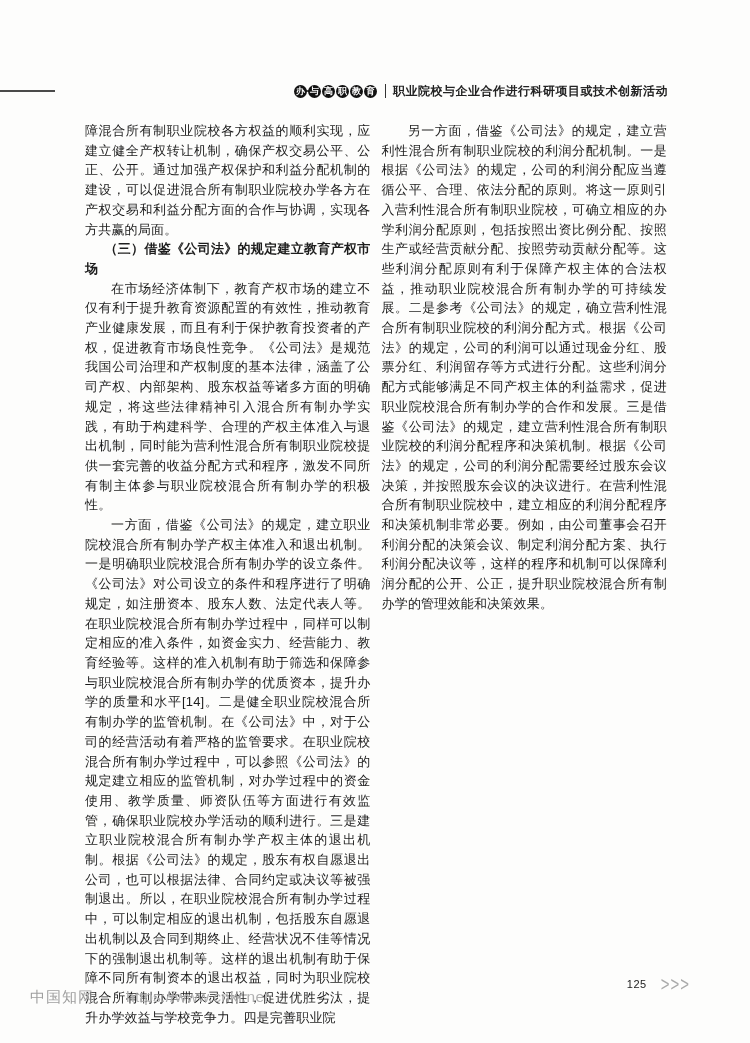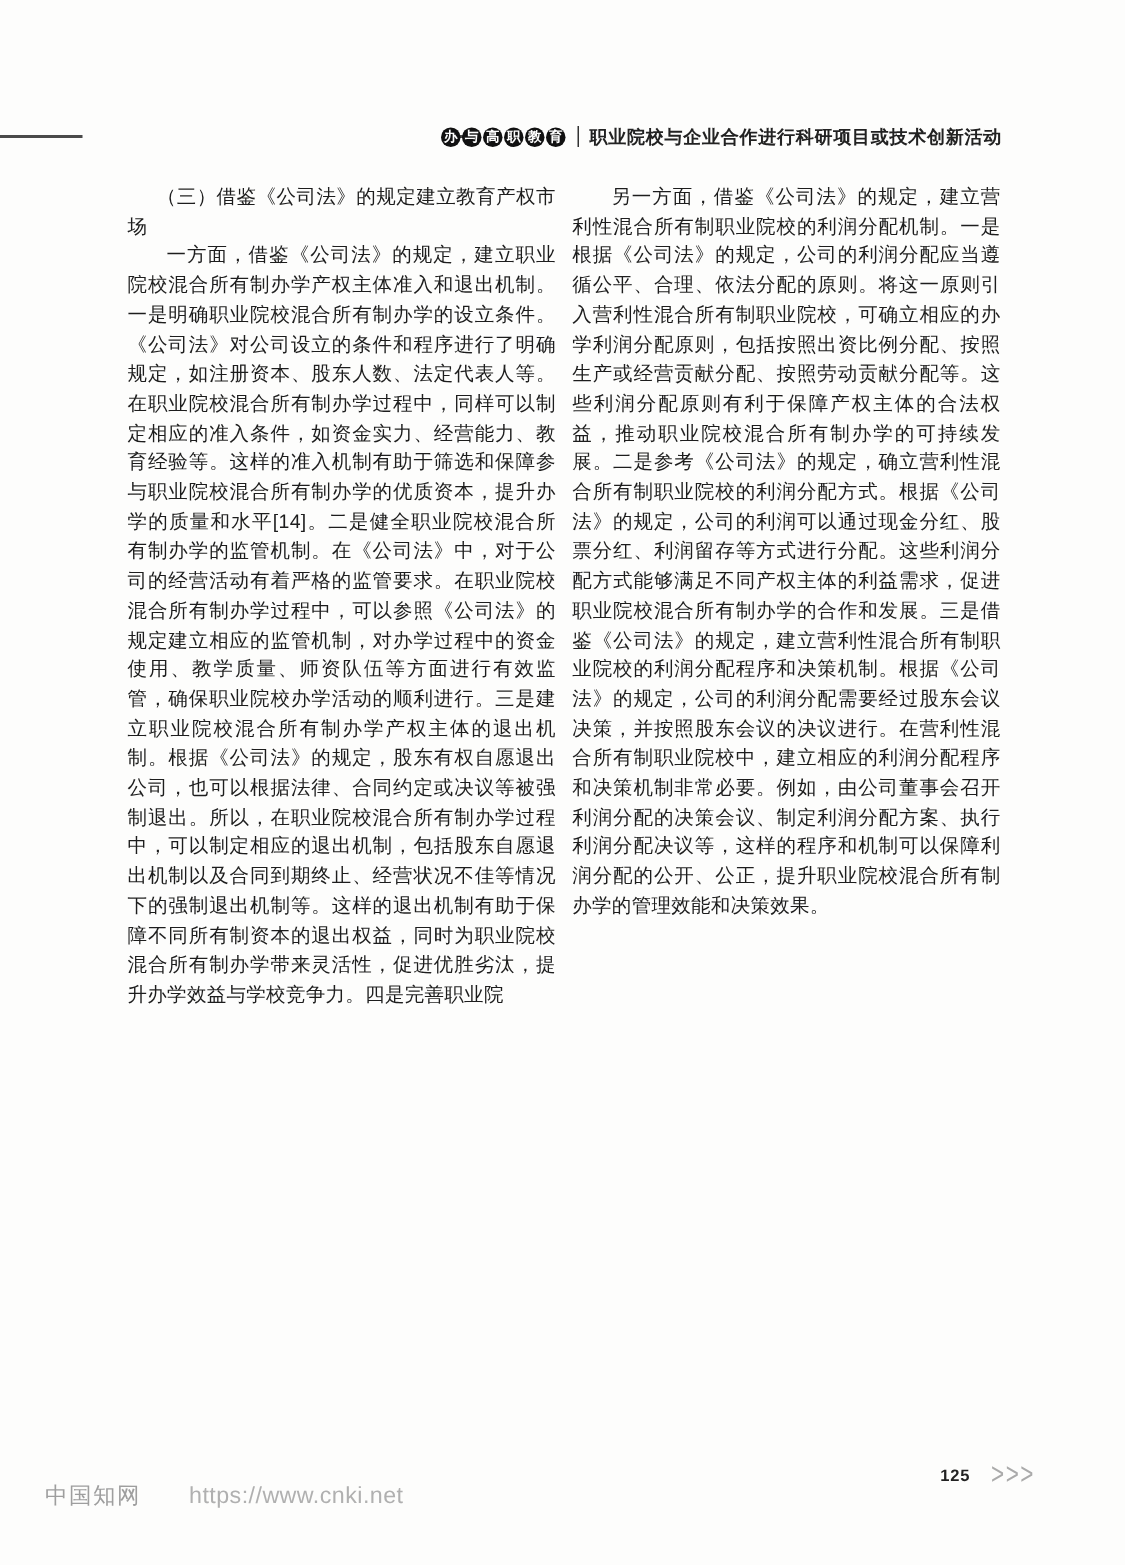--- a/index.html
+++ b/index.html
@@ -47,28 +47,28 @@
   .col{flex:1;min-width:0;}
   .col p{
     margin:0;
     font-size:13px;
     line-height:19.7px;
     text-align:justify;
     color:#1d1d1d;
     letter-spacing:0.2px;
   }
   .col p.indent{text-indent:2em;}
-  .col p.heading{text-indent:1.5em;font-weight:400;}
+  .col p.heading{text-indent:1.5em;font-weight:700;}
   
   .page-footer{
     position:absolute;right:60px;top:975px;
     display:flex;align-items:center;
   }
   .page-num{
-    font-size:11px;font-weight:700;color:#222;letter-spacing:0.5px;margin-right:14px;
+    font-size:11px;font-weight:400;color:#222;letter-spacing:0.5px;margin-right:14px;
   }
   .chevrons{
     font-size:15px;color:#aaaaaa;letter-spacing:1px;
     transform:scaleY(1.35);font-weight:400;
   }
   .site-footer{
     position:absolute;left:30px;top:988px;
     display:flex;align-items:baseline;
     color:#a6a6a6;
   }
@@ -90,21 +90,23 @@
       <span class="badge-char">职</span>
       <span class="badge-char">教</span>
       <span class="badge-char">育</span>
     </span>
     <span class="header-divider"></span>
     <span class="header-title">职业院校与企业合作进行科研项目或技术创新活动</span>
   </div>
 
   <div class="columns">
     <div class="col">
+      <p>障混合所有制职业院校各方权益的顺利实现，应建立健全产权转让机制，确保产权交易公平、公正、公开。通过加强产权保护和利益分配机制的建设，可以促进混合所有制职业院校办学各方在产权交易和利益分配方面的合作与协调，实现各方共赢的局面。</p>
       <p class="heading">（三）借鉴《公司法》的规定建立教育产权市场</p>
+      <p class="indent">在市场经济体制下，教育产权市场的建立不仅有利于提升教育资源配置的有效性，推动教育产业健康发展，而且有利于保护教育投资者的产权，促进教育市场良性竞争。《公司法》是规范我国公司治理和产权制度的基本法律，涵盖了公司产权、内部架构、股东权益等诸多方面的明确规定，将这些法律精神引入混合所有制办学实践，有助于构建科学、合理的产权主体准入与退出机制，同时能为营利性混合所有制职业院校提供一套完善的收益分配方式和程序，激发不同所有制主体参与职业院校混合所有制办学的积极性。</p>
       <p class="indent">一方面，借鉴《公司法》的规定，建立职业院校混合所有制办学产权主体准入和退出机制。一是明确职业院校混合所有制办学的设立条件。《公司法》对公司设立的条件和程序进行了明确规定，如注册资本、股东人数、法定代表人等。在职业院校混合所有制办学过程中，同样可以制定相应的准入条件，如资金实力、经营能力、教育经验等。这样的准入机制有助于筛选和保障参与职业院校混合所有制办学的优质资本，提升办学的质量和水平[14]。二是健全职业院校混合所有制办学的监管机制。在《公司法》中，对于公司的经营活动有着严格的监管要求。在职业院校混合所有制办学过程中，可以参照《公司法》的规定建立相应的监管机制，对办学过程中的资金使用、教学质量、师资队伍等方面进行有效监管，确保职业院校办学活动的顺利进行。三是建立职业院校混合所有制办学产权主体的退出机制。根据《公司法》的规定，股东有权自愿退出公司，也可以根据法律、合同约定或决议等被强制退出。所以，在职业院校混合所有制办学过程中，可以制定相应的退出机制，包括股东自愿退出机制以及合同到期终止、经营状况不佳等情况下的强制退出机制等。这样的退出机制有助于保障不同所有制资本的退出权益，同时为职业院校混合所有制办学带来灵活性，促进优胜劣汰，提升办学效益与学校竞争力。四是完善职业院</p>
     </div>
     <div class="col">
       <p class="indent">另一方面，借鉴《公司法》的规定，建立营利性混合所有制职业院校的利润分配机制。一是根据《公司法》的规定，公司的利润分配应当遵循公平、合理、依法分配的原则。将这一原则引入营利性混合所有制职业院校，可确立相应的办学利润分配原则，包括按照出资比例分配、按照生产或经营贡献分配、按照劳动贡献分配等。这些利润分配原则有利于保障产权主体的合法权益，推动职业院校混合所有制办学的可持续发展。二是参考《公司法》的规定，确立营利性混合所有制职业院校的利润分配方式。根据《公司法》的规定，公司的利润可以通过现金分红、股票分红、利润留存等方式进行分配。这些利润分配方式能够满足不同产权主体的利益需求，促进职业院校混合所有制办学的合作和发展。三是借鉴《公司法》的规定，建立营利性混合所有制职业院校的利润分配程序和决策机制。根据《公司法》的规定，公司的利润分配需要经过股东会议决策，并按照股东会议的决议进行。在营利性混合所有制职业院校中，建立相应的利润分配程序和决策机制非常必要。例如，由公司董事会召开利润分配的决策会议、制定利润分配方案、执行利润分配决议等，这样的程序和机制可以保障利润分配的公开、公正，提升职业院校混合所有制办学的管理效能和决策效果。</p>
     </div>
   </div>
 
   <div class="page-footer">
     <span class="page-num">125</span>
     <span class="chevrons">&gt;&gt;&gt;</span>

